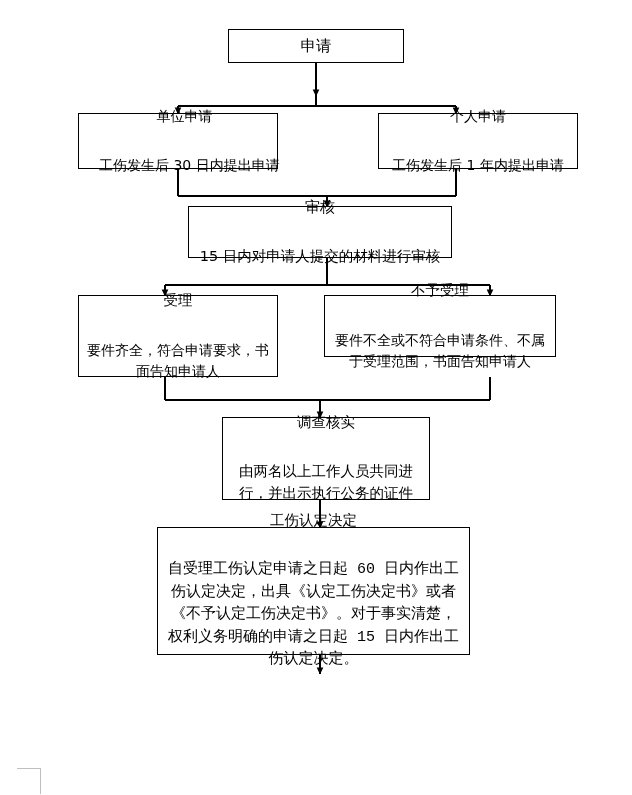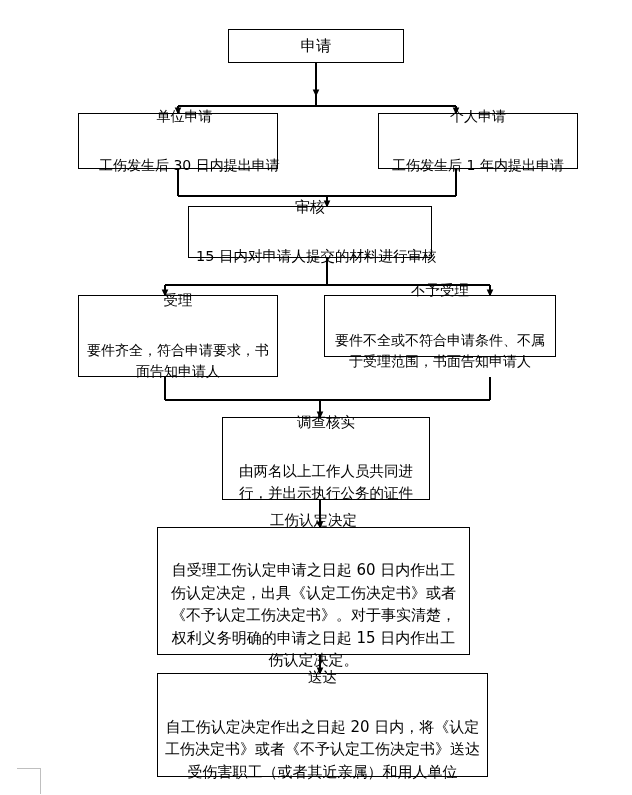--- a/index.html
+++ b/index.html
@@ -79,21 +79,21 @@
   .n-accept .title { font-size: 14.5px; }
   .n-accept .body  { font-size: 14px; }
 
   .n-reject .title { font-size: 14.5px; }
   .n-reject .body  { font-size: 14px; }
 
   .n-investigate .title { font-size: 14.5px; }
   .n-investigate .body  { font-size: 14.5px; }
 
   .n-decision .title { font-size: 14.5px; }
-  .n-decision .body  { font-size: 15px; }
+  .n-decision .body  { font-size: 15px; font-family: Liberation Mono, monospace; }
 
   .n-deliver .title { font-size: 14.5px; }
   .n-deliver .body  { font-size: 15px; }
 
   
   .corner-mark {
     position: absolute;
     z-index: 3;
   }
   .corner-mark .h {
@@ -173,21 +173,21 @@
   <div class="node n-unit" style="left:78px; top:113px; width:200px; height:56px;padding-left:20px;">
     <span class="title">单位申请</span>
     <span class="body nowrap">工伤发生后 30 日内提出申请</span>
   </div>
 
   <div class="node n-person" style="left:378px; top:113px; width:200px; height:56px;">
     <span class="title">个人申请</span>
     <span class="body nowrap">工伤发生后 1 年内提出申请</span>
   </div>
 
-  <div class="node n-review" style="left:188px; top:206px; width:244px; height:52px;">
+  <div class="node n-review" style="left:188px; top:206px; width:264px; height:52px;">
     <span class="title">审核</span>
     <span class="body nowrap">15 日内对申请人提交的材料进行审核</span>
   </div>
 
   <div class="node n-accept" style="left:78px; top:295px; width:200px; height:82px;">
     <span class="title">受理</span>
     <span class="body">要件齐全，符合申请要求，书面告知申请人</span>
   </div>
 
   <div class="node n-reject" style="left:324px; top:295px; width:232px; height:62px;">
@@ -198,23 +198,19 @@
   <div class="node n-investigate" style="left:222px; top:417px; width:208px; height:83px;">
     <span class="title">调查核实</span>
     <span class="body">由两名以上工作人员共同进行，并出示执行公务的证件</span>
   </div>
 
   <div class="node n-decision" style="left:157px; top:527px; width:313px; height:128px;">
     <span class="title">工伤认定决定</span>
     <span class="body">自受理工伤认定申请之日起 60 日内作出工伤认定决定，出具《认定工伤决定书》或者《不予认定工伤决定书》。对于事实清楚，权利义务明确的申请之日起 15 日内作出工伤认定决定。</span>
   </div>
 
-  <div class="node n-deliver" style="left:157px; top:673px; width:331px; height:104px;">
-    <span class="title">送达</span>
-    <span class="body">自工伤认定决定作出之日起 20 日内，将《认定工伤决定书》或者《不予认定工伤决定书》送达受伤害职工（或者其近亲属）和用人单位</span>
-  </div>
 
   <div class="corner-mark" style="left:17px; top:768px; width:26px; height:27px;">
     <div class="h"></div>
     <div class="v"></div>
   </div>
 
 </div>
 
 </body></html>

